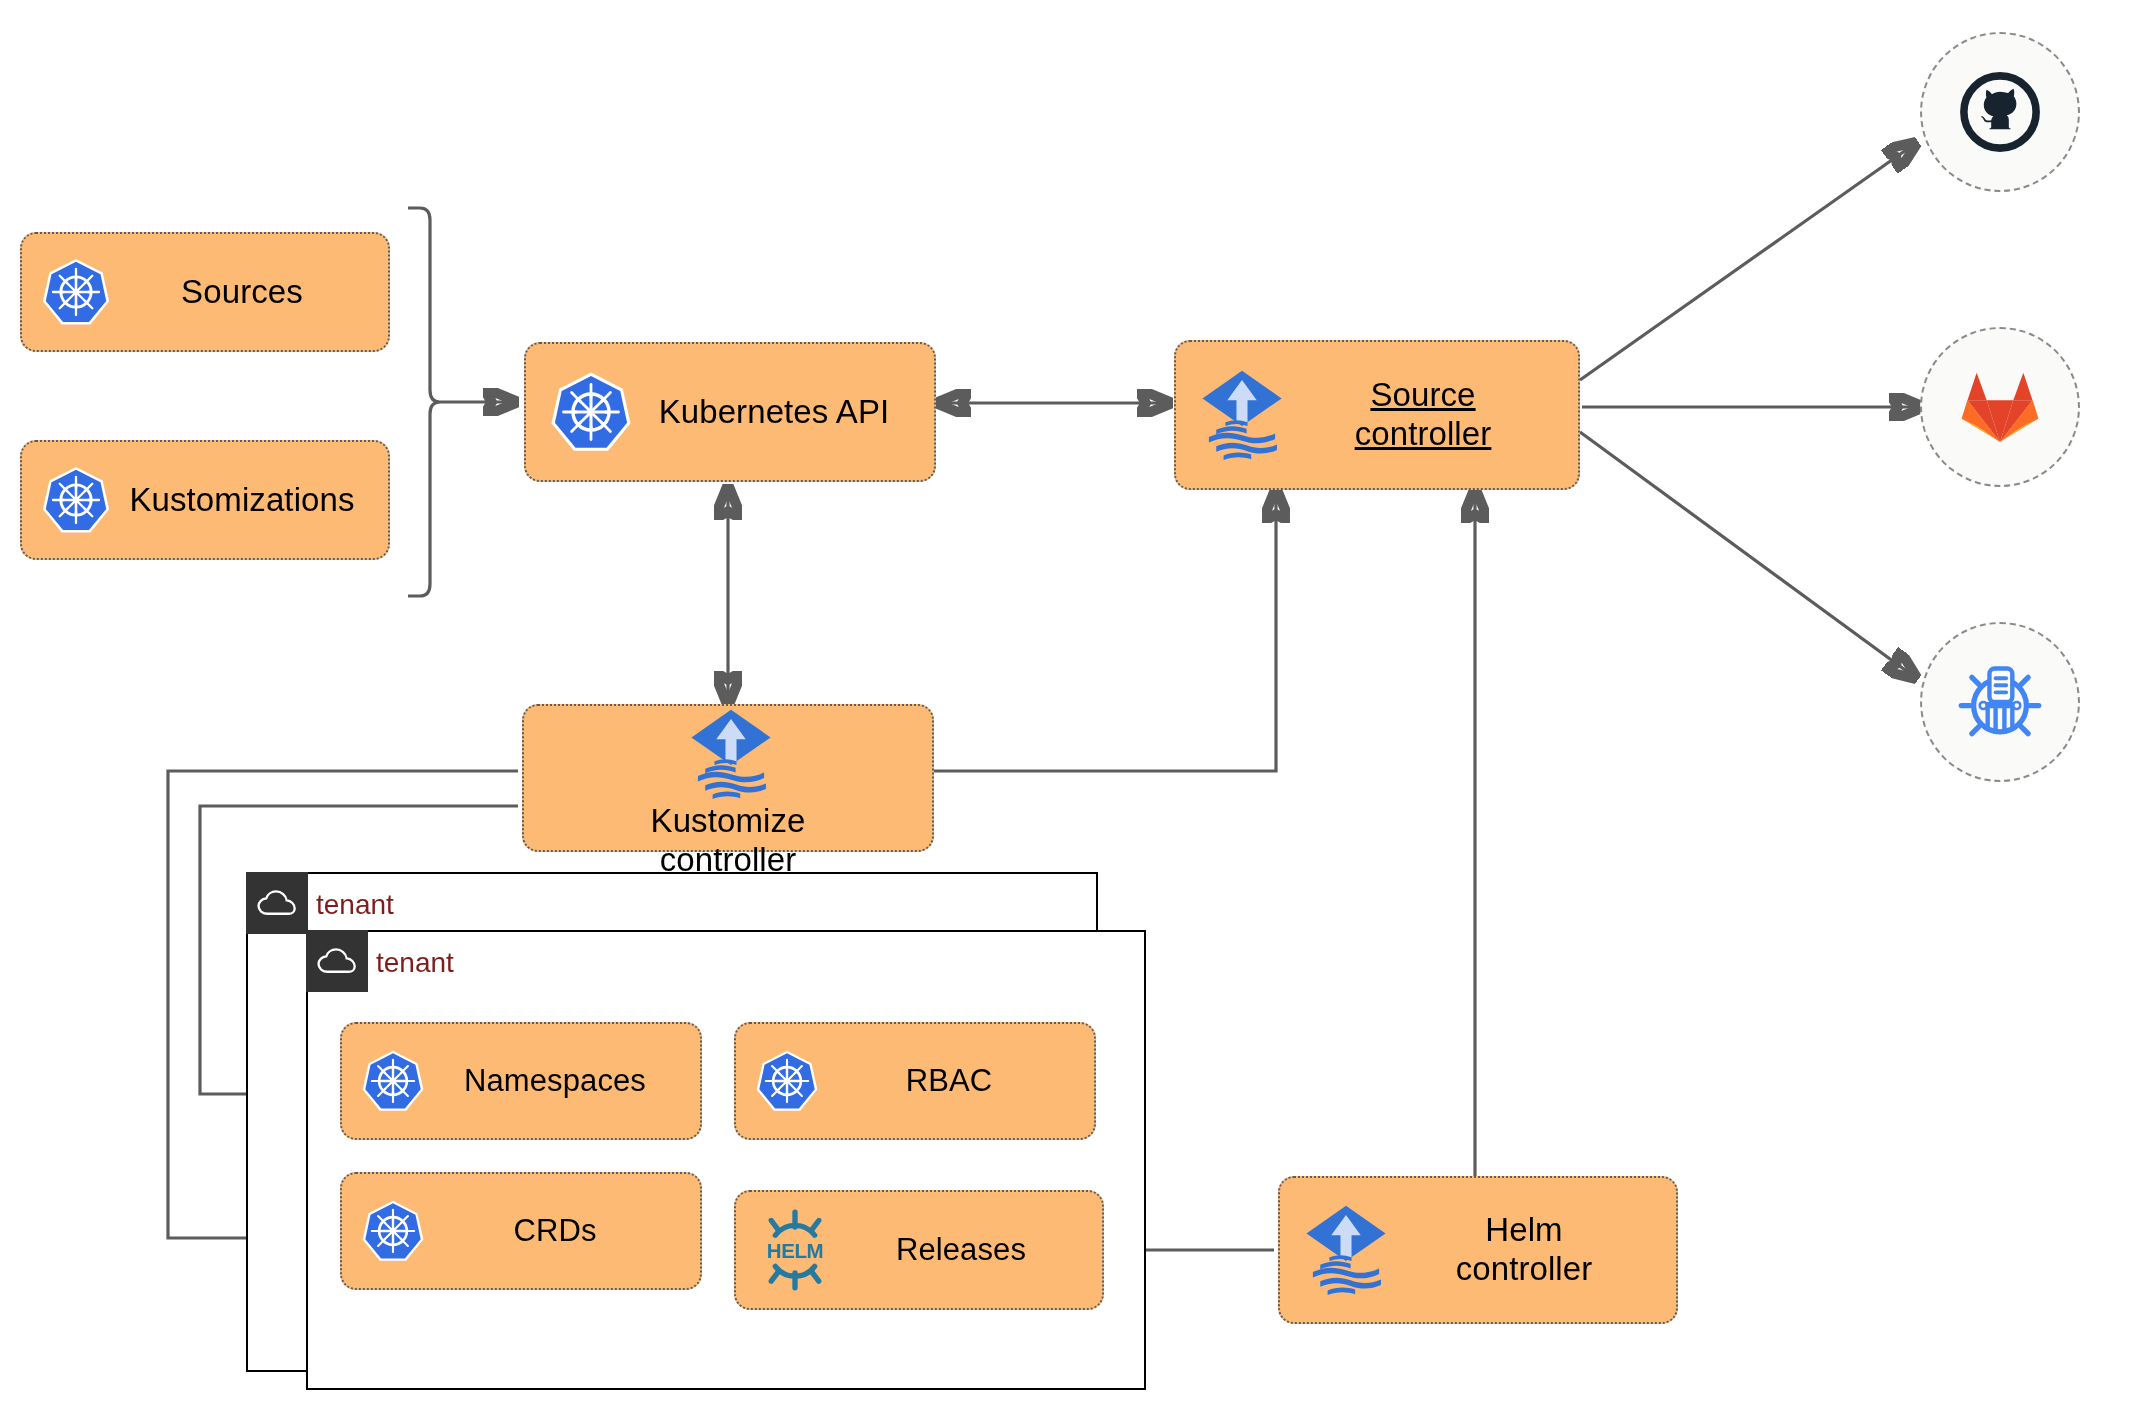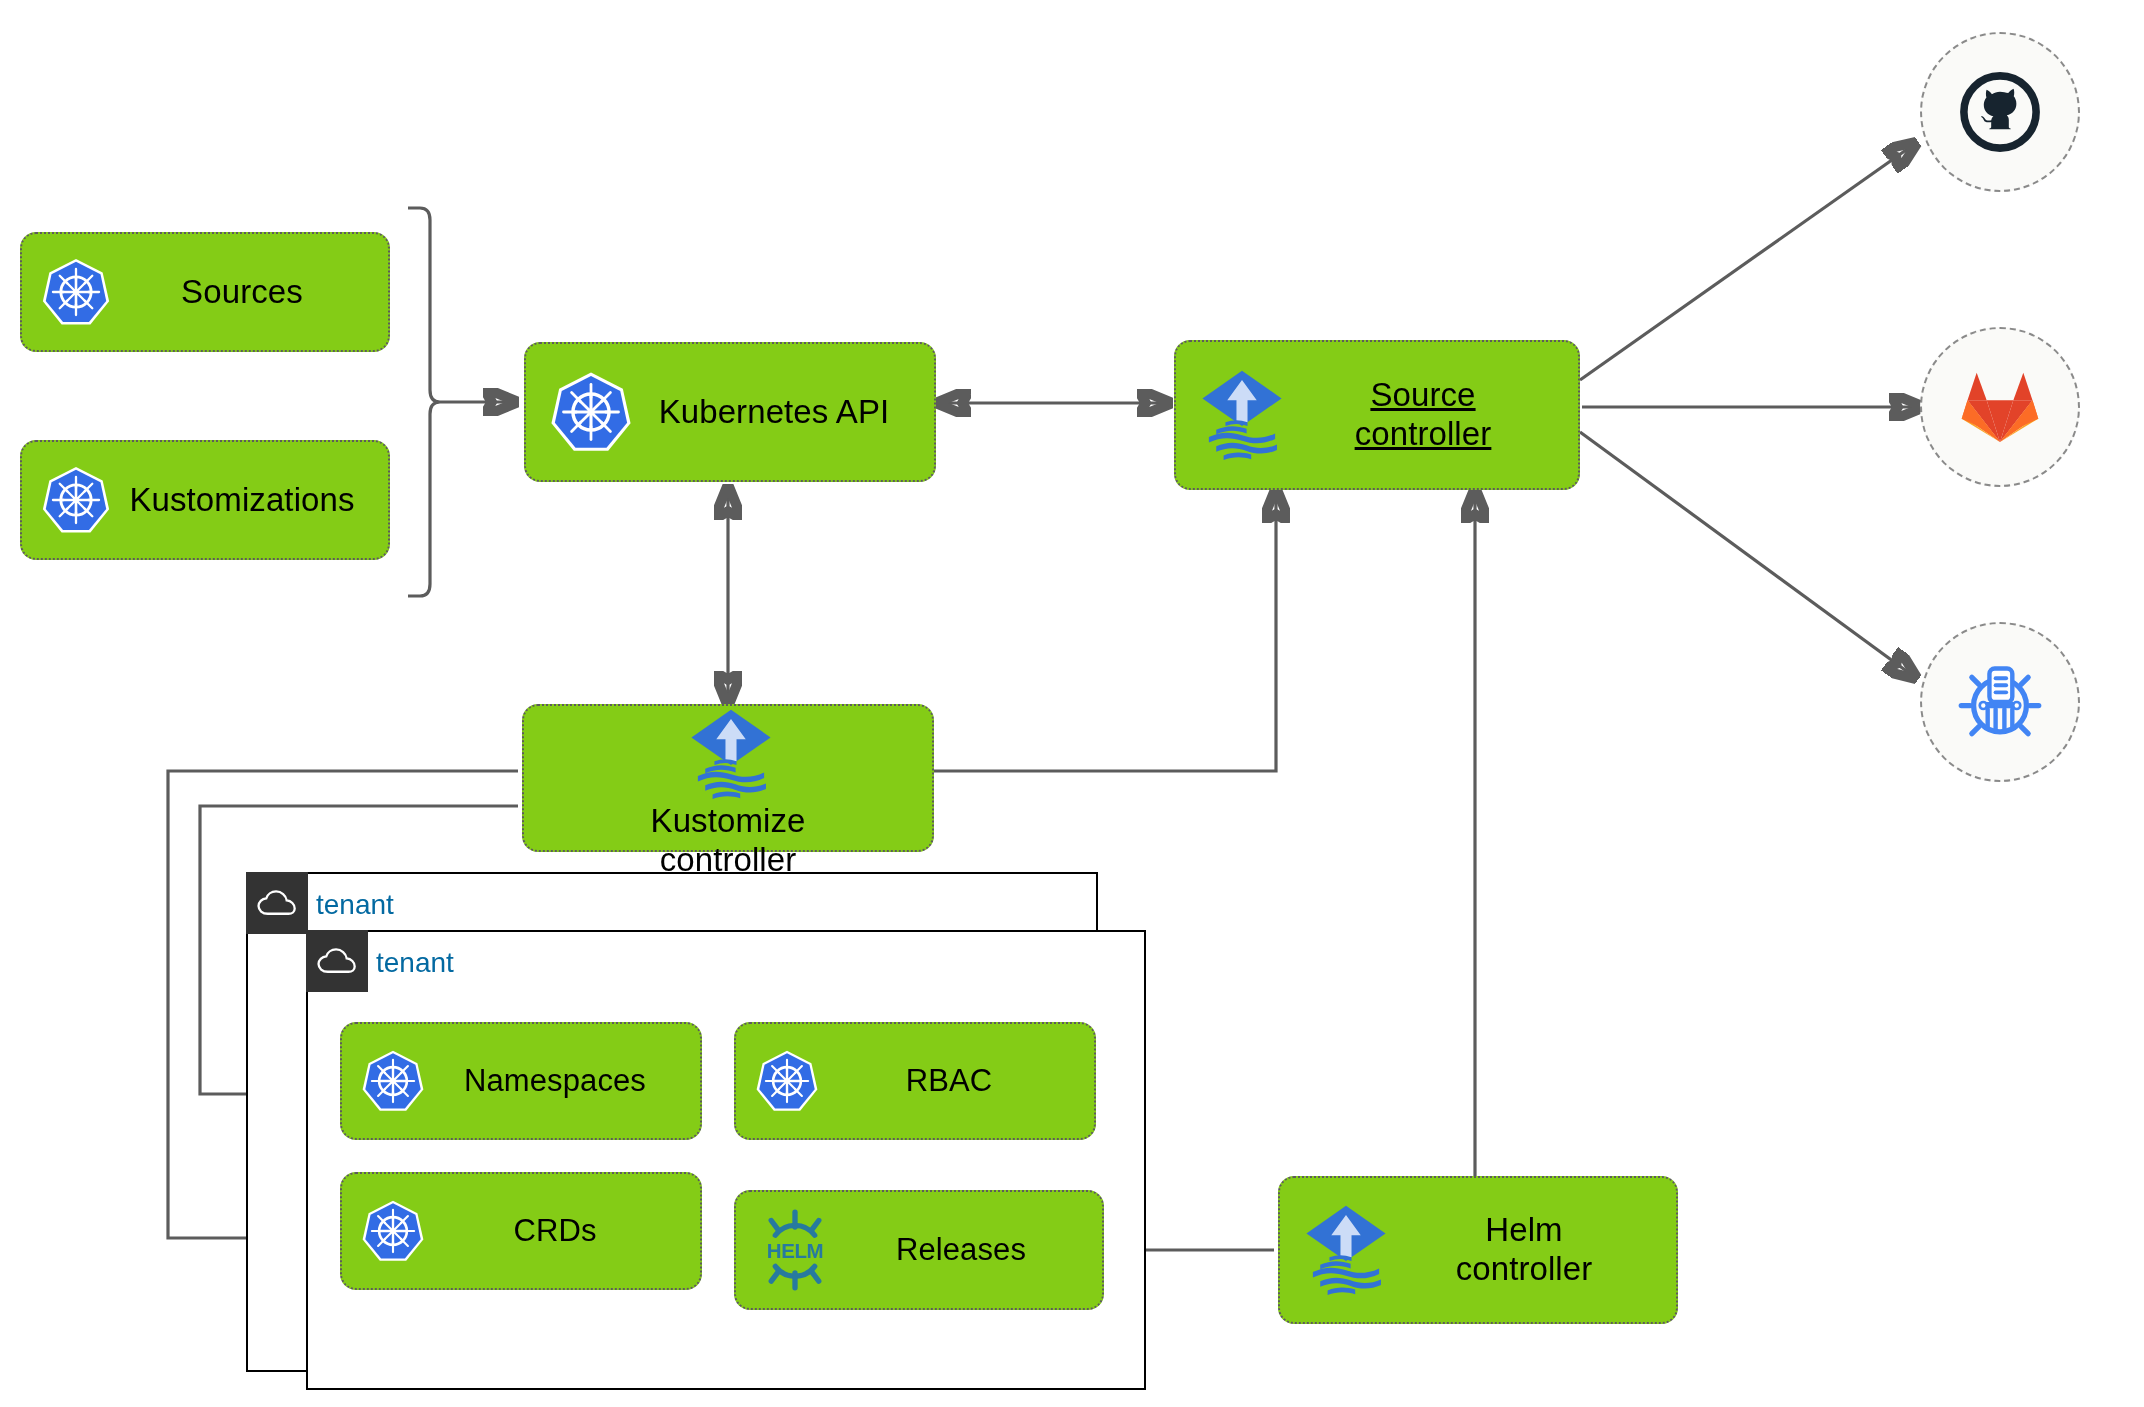--- a/index.html
+++ b/index.html
@@ -7,21 +7,21 @@
   body{
     font-family:"Liberation Sans", sans-serif;
     width:2144px;height:1407px;position:relative;overflow:hidden;
     -webkit-font-smoothing:antialiased;
   }
   #canvas{position:absolute;left:0;top:0;width:2144px;height:1407px;}
 
   
   .node{
     position:absolute;
-    background:#84cc16;
+    background:#fdba74;
     border:2px dotted #5c5c5c;
     border-radius:16px;
     box-sizing:border-box;
     display:flex;align-items:center;
     z-index:4;
   }
   .node .ico{flex:0 0 auto;display:flex;align-items:center;justify-content:center;}
   .node .lbl{
     flex:1 1 auto;text-align:center;color:#000;
     font-size:33px;line-height:1.18;letter-spacing:.1px;
@@ -33,21 +33,21 @@
   .tenant{
     position:absolute;background:#ffffff;border:2px solid #000;
     box-sizing:border-box;
   }
   .tenant .tbar{
     position:absolute;left:-2px;top:-2px;width:62px;height:62px;
     background:#333333;display:flex;align-items:center;justify-content:center;
   }
   .tenant .tlabel{
     position:absolute;left:68px;top:0px;height:62px;display:flex;align-items:center;
-    font-size:28px;color:#0369a1;
+    font-size:28px;color:#7f1d1d;
   }
 
   
   .circ{
     position:absolute;width:160px;height:160px;border-radius:50%;
     background:#fafaf8;border:2px dashed #8a8a8a;
     display:flex;align-items:center;justify-content:center;
     box-sizing:border-box;z-index:4;
   }
 

